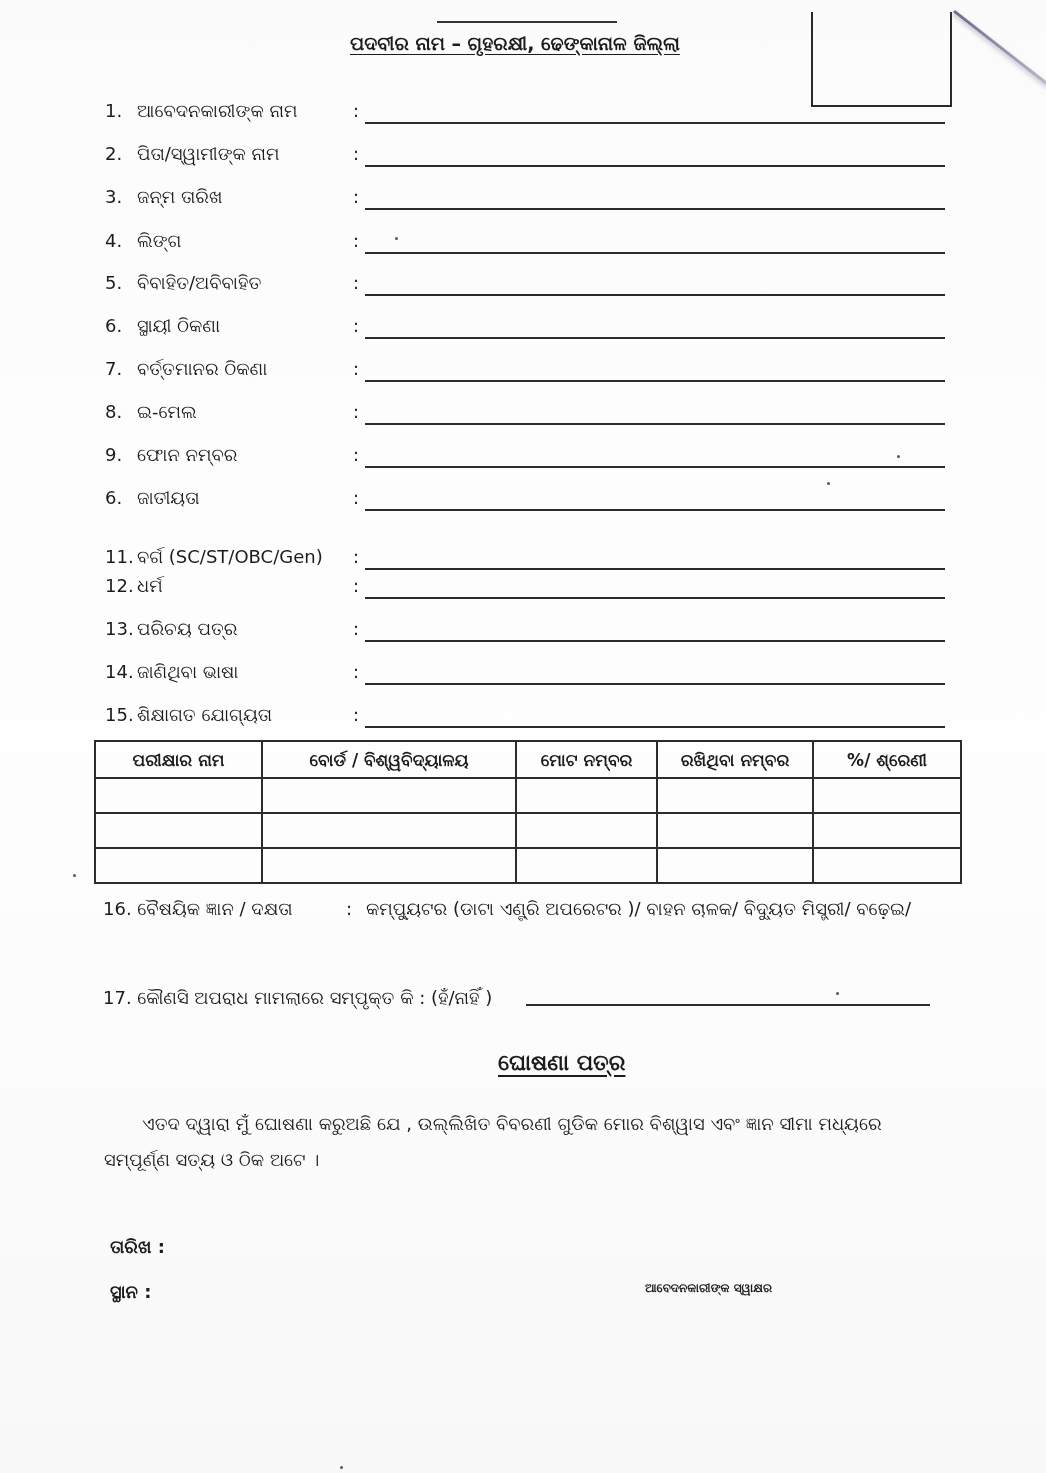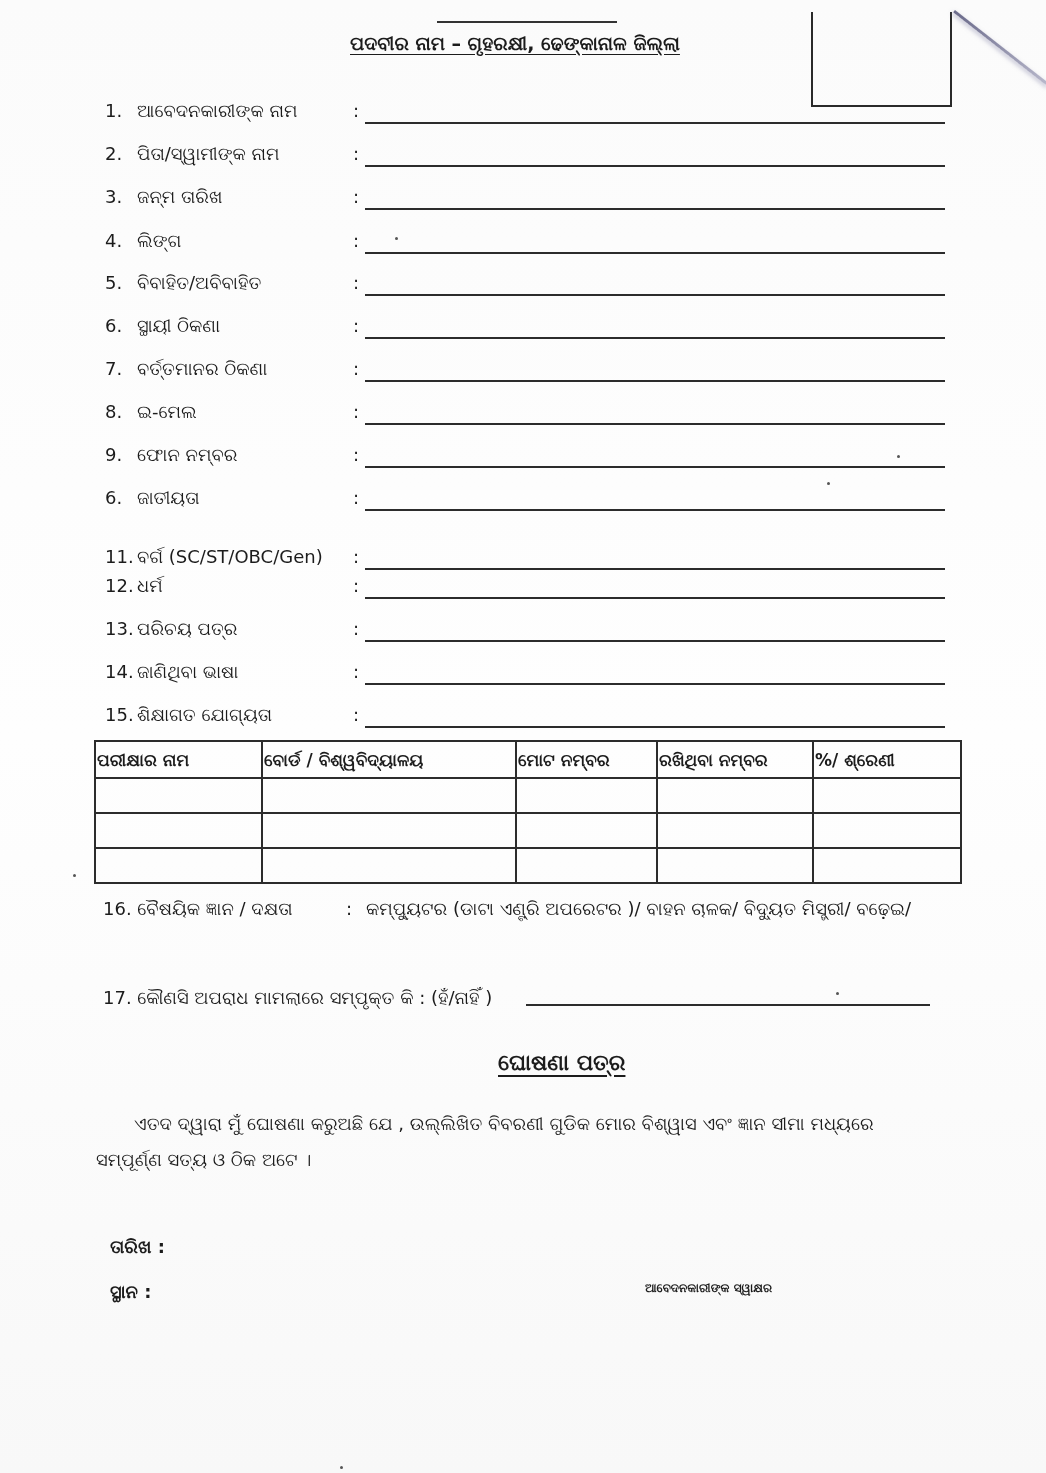--- a/index.html
+++ b/index.html
@@ -29,34 +29,34 @@
     position: absolute; left: 105px; width: 840px; height: 30px;
   }
   .field .num { position: absolute; left: 0; top: 2px; font-size: 18px; }
   .field .label { position: absolute; left: 32px; top: 2px; font-size: 18px; white-space: nowrap; }
   .field .colon { position: absolute; left: 248px; top: 2px; font-size: 18px; }
   .field .line { position: absolute; left: 260px; right: 0; bottom: 4px; height: 2px; background: #2c2c2c; }
   .edu-table {
     position: absolute; left: 94px; top: 740px; width: 868px; border-collapse: collapse;
   }
   .edu-table th, .edu-table td { border: 2px solid #2c2c2c; }
-  .edu-table th { height: 33px; font-size: 17px; font-weight: bold; text-align: left; }
+  .edu-table th { height: 33px; font-size: 17px; font-weight: bold; text-align: center; }
   .edu-table td { height: 31px; }
   .skills-label { position: absolute; left: 103px; top: 898px; font-size: 18px; white-space: nowrap; }
   .skills-colon { position: absolute; left: 346px; top: 898px; font-size: 18px; }
   .skills-line1 { position: absolute; left: 366px; top: 898px; font-size: 18px; white-space: nowrap; }
   .skills-line2 { position: absolute; left: 358px; top: 929px; font-size: 18px; white-space: nowrap; }
   .crime-label { position: absolute; left: 103px; top: 987px; font-size: 18px; white-space: nowrap; }
   .crime-line { position: absolute; left: 526px; top: 1004px; width: 404px; height: 2px; background: #2c2c2c; }
   .decl-title {
     position: absolute; left: 498px; top: 1050px; font-size: 22px; font-weight: bold;
     text-decoration: underline; text-underline-offset: 5px;
   }
   .decl-body {
-    position: absolute; left: 96px; top: 1106px; width: 840px; font-size: 18px; line-height: 36px;
+    position: absolute; left: 104px; top: 1106px; width: 840px; font-size: 18px; line-height: 36px;
     text-indent: 38px;
   }
   .date-label { position: absolute; left: 110px; top: 1236px; font-size: 18px; font-weight: bold; }
   .place-label { position: absolute; left: 110px; top: 1281px; font-size: 18px; font-weight: bold; }
   .sig-label { position: absolute; left: 645px; top: 1281px; font-size: 12px; font-weight: bold; white-space: nowrap; }
   .speck { position: absolute; width: 3px; height: 3px; border-radius: 50%; background: #555; }
 </style>
 </head>
 <body>
 

